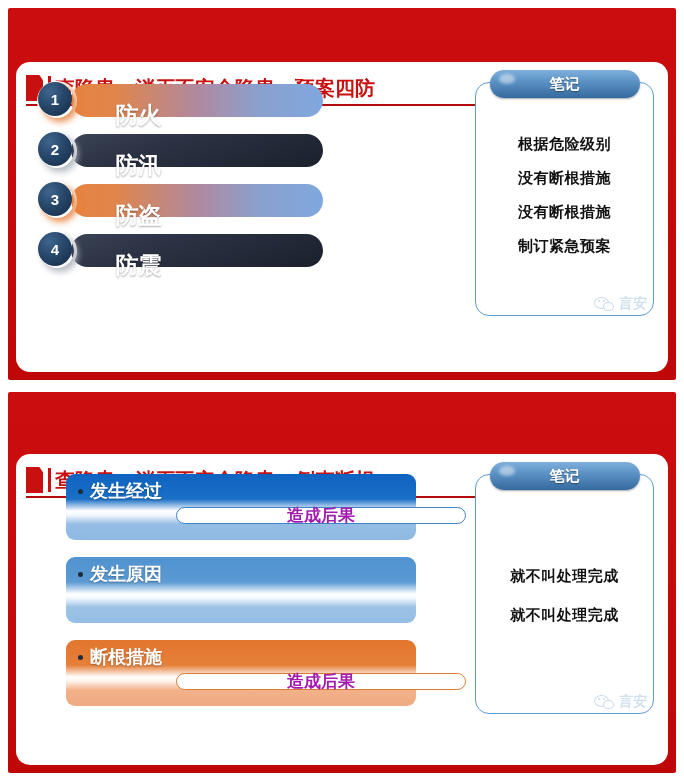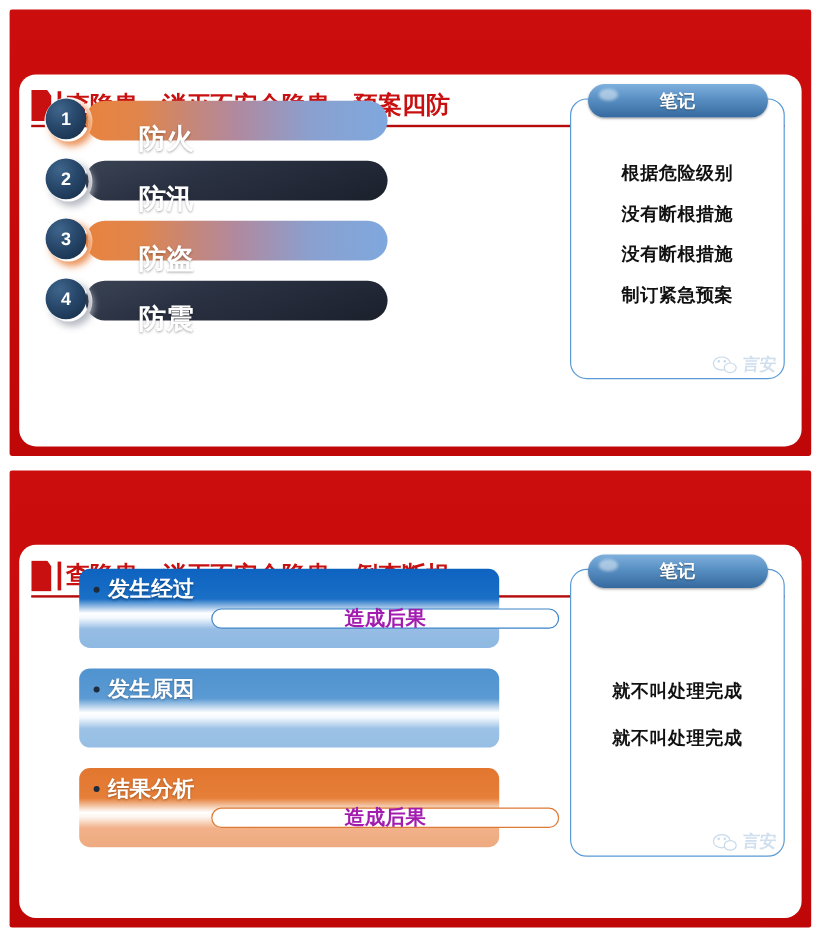--- a/index.html
+++ b/index.html
@@ -317,21 +317,21 @@
           <div class="stack-title">
             <span class="stack-dot"></span>
             <span>发生原因</span>
           </div>
         </div>
 
         <div class="stack-row">
           <div class="stack-bg orange"></div>
           <div class="stack-title">
             <span class="stack-dot"></span>
-            <span>结果分析</span>
+            <span>断根措施</span>
           </div>
           <div class="stack-pill o">造成后果</div>
         </div>
 
       </div>
 
       <div class="notes" id="notes2">
         <div class="notes-pill">
           <span class="notes-pill-label">笔记</span>
         </div>

